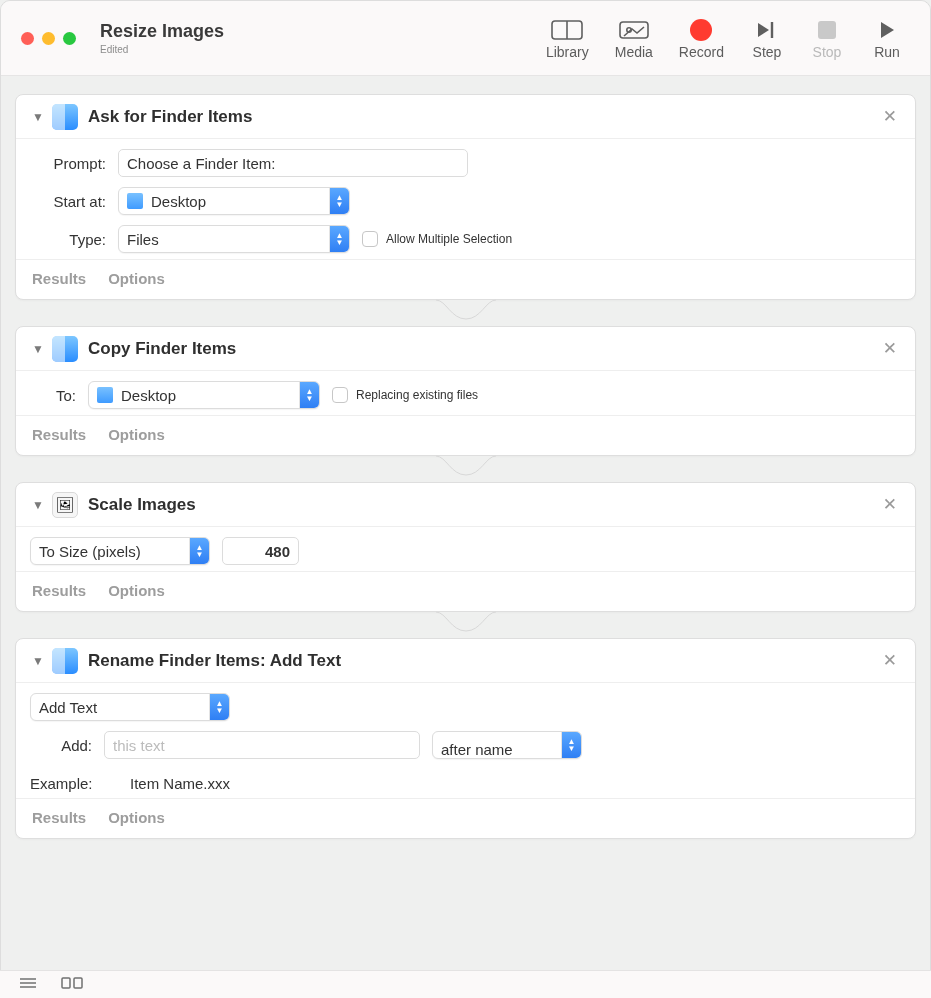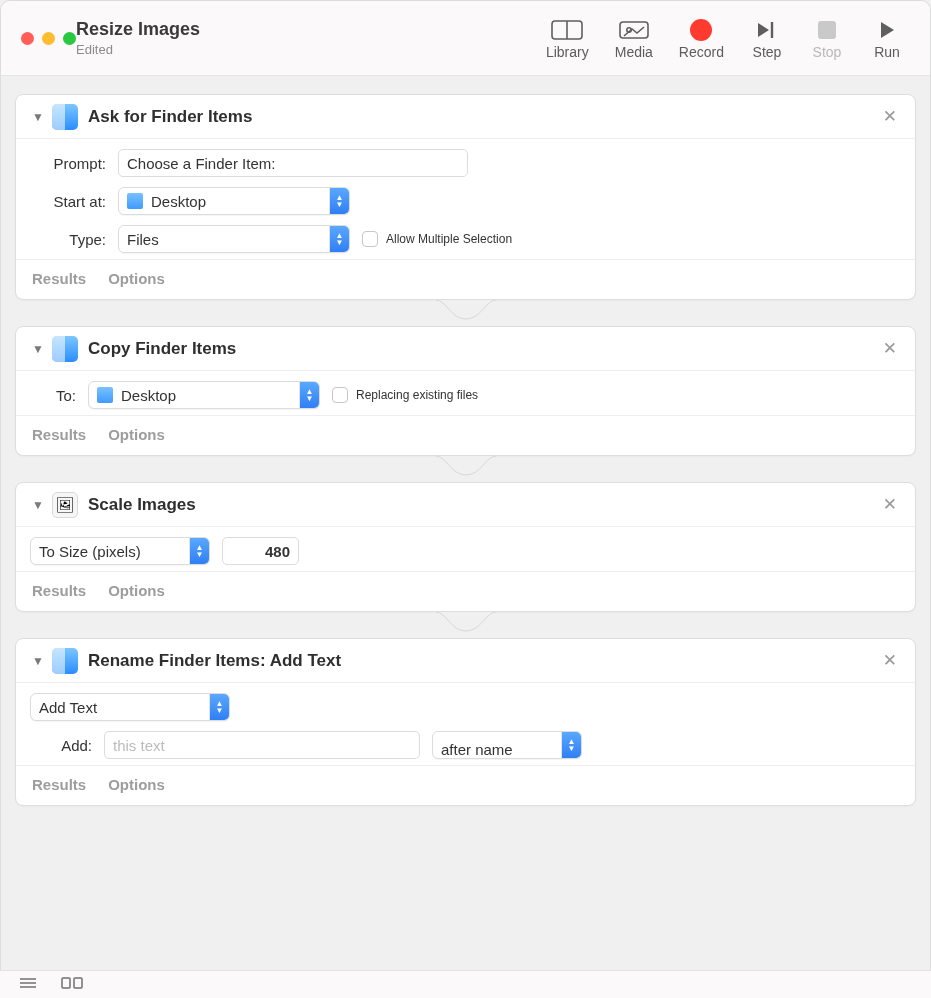--- a/index.html
+++ b/index.html
@@ -3,23 +3,23 @@
 <meta charset="utf-8">
 <style>
   * { box-sizing: border-box; margin: 0; padding: 0; font-family: -apple-system, "Helvetica Neue", Arial, sans-serif; }
   body { background: #eff0ef; width: 931px; height: 998px; overflow: hidden; border:1px solid #ddd; border-radius: 10px;}
   
   
   .titlebar { display:flex; align-items:center; height:75px; padding:0 18px 0 20px; background:#fbf9f9; border-bottom:1px solid #e6e5e5;}
   .traffic { display:flex; gap:8px; align-items:center; }
   .dot { width:13px; height:13px; border-radius:50%; }
   .dot.red{background:#ff5f57;} .dot.yellow{background:#febc2e;} .dot.green{background:#28c840;}
-  .titlegroup { display:flex; flex-direction:column; }
+  .titlegroup { margin-left:24px; display:flex; flex-direction:column; }
   .title { font-size:18px; font-weight:700; color:#3a3a3a; }
-  .subtitle { font-size:13px; color:#8c8c8c; margin-top:2px; }
+  .subtitle { font-size:10px; color:#8c8c8c; margin-top:2px; }
   .toolbar-spacer { flex:1; }
   .tbitems { display:flex; gap:26px; align-items:flex-end; padding-right:8px;}
   .tbitem { display:flex; flex-direction:column; align-items:center; gap:0; color:#5c5c5c; }
   .tbitem.disabled { color:#b9b9b9; }
   .tbitem .lbl { font-size:14px; }
   .tbicon { width:34px; height:28px; display:flex; align-items:center; justify-content:center; }
   .tbicon svg { stroke:#5f5f5f; fill:none; stroke-width:1.6; }
   .recdot { width:22px; height:22px; border-radius:50%; background:#ff3b30; }
   .stopsq { width:18px; height:18px; border-radius:3px; background:#c9c9c9; }
   
@@ -269,20 +269,24 @@
         </div>
       </div>
       <div class="row">
         <div class="lbl-col w60">Add:</div>
         <input class="textfield" style="width: 316px;" placeholder="this text">
         <div class="popup w140">
           <span class="cap">after name</span>
           <div class="stepper">▲<br>▼</div>
         </div>
       </div>
+      <div class="row" style="margin-top:6px;">
+        <div class="lbl-col w80" style="text-align:left">Example:</div>
+        <div class="example-val">Item Name.xxx</div>
+      </div>
     </div>
     <div class="action-foot">
       <span class="footbtn">Results</span>
       <span class="footbtn">Options</span>
     </div>
   </div>
 
 </div>
 
 <div class="statusbar">

